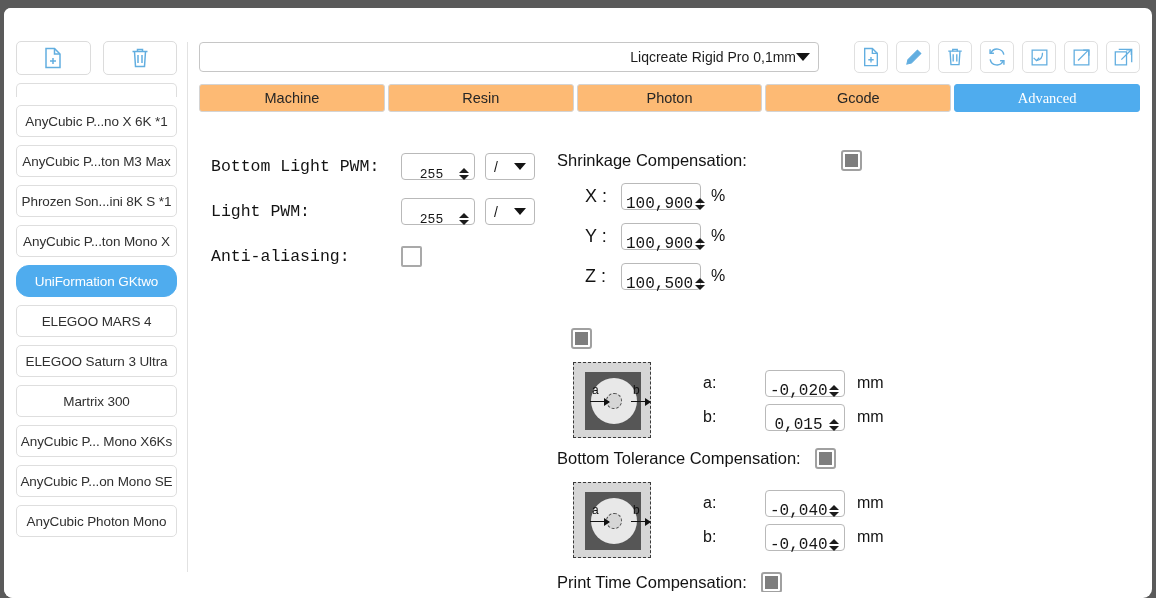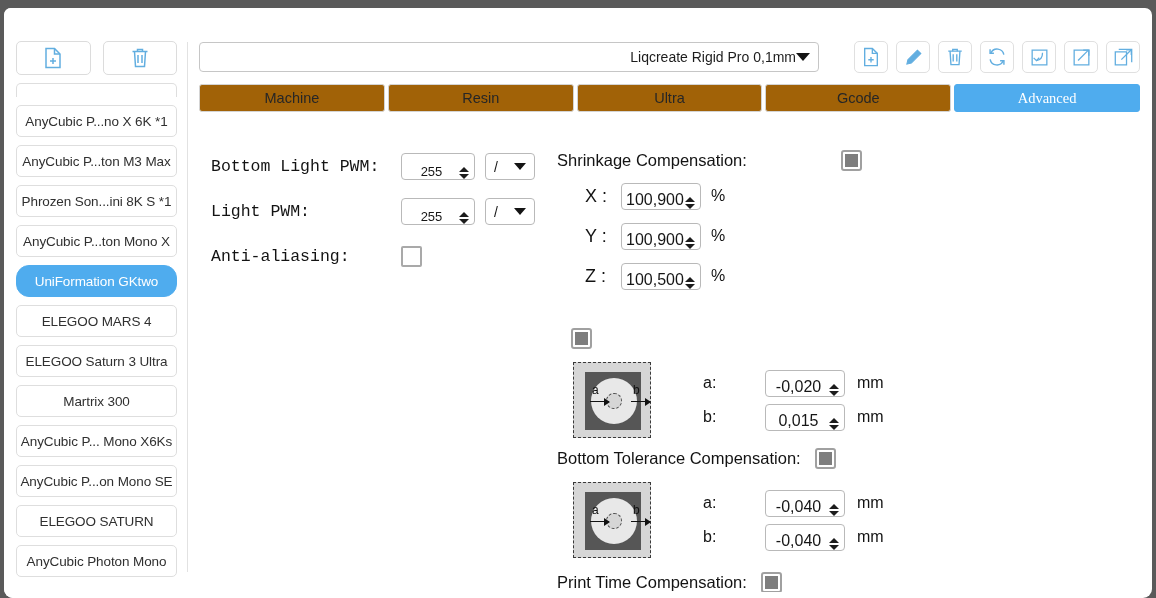--- a/index.html
+++ b/index.html
@@ -137,21 +137,21 @@
   #tabs {
     display: flex;
     margin-top: 11px;
     gap: 3px;
   }
   .tab {
     flex: 1 1 0;
     height: 28px;
     border: 1px solid #d4d4d4;
     border-radius: 3px;
-    background: #a16207;
+    background: #fdba74;
     color: #262626;
     font-size: 14.5px;
     display: flex; align-items: center; justify-content: center;
     cursor: pointer;
   }
   .tab.active {
     background: #4facee;
     border-color: #4facee;
     color: #ffffff;
     font-family: Liberation Serif, serif;
@@ -174,23 +174,24 @@
     font-size: 16.5px; color: #131313;
     width: 190px;
     flex: 0 0 190px;
     font-family: Liberation Mono, monospace;
   }
   .spin {
     width: 74px; height: 27px;
     border: 1px solid #b9b9b9;
     border-radius: 4px;
     background: #fff;
-    display: flex; align-items: flex-end;
+    display: flex; align-items: center;
     padding: 15px 4px 0 0;
     cursor: text;
+    font-family: Liberation Mono, monospace;
   }
   .spin.wide { width: 80px; }
   .spin-value {
     flex: 1 1 auto;
     text-align: center;
     font-size: 13px;
     color: #161616;
     padding-left: 4px;
   }
   .spin-value.small { font-size: 16px; }
@@ -393,21 +394,20 @@
           <div class="machine-item">AnyCubic P...no X 6K *1</div>
           <div class="machine-item">AnyCubic P...ton M3 Max</div>
           <div class="machine-item">Phrozen Son...ini 8K S *1</div>
           <div class="machine-item">AnyCubic P...ton Mono X</div>
           <div class="machine-item selected">UniFormation GKtwo</div>
           <div class="machine-item">ELEGOO MARS 4</div>
           <div class="machine-item">ELEGOO Saturn 3 Ultra</div>
           <div class="machine-item">Martrix 300</div>
           <div class="machine-item">AnyCubic P... Mono X6Ks</div>
           <div class="machine-item">AnyCubic P...on Mono SE</div>
-          <div class="machine-item">ELEGOO SATURN</div>
           <div class="machine-item">AnyCubic Photon Mono</div>
         </div>
     <div id="sidebar-divider"></div>
   </div>
 
   <div id="main">
 
     <div id="topbar">
       <div id="profile-select">
         <span id="profile-select-value">Liqcreate Rigid Pro 0,1mm</span>
@@ -463,21 +463,21 @@
           <path d="M5.5 1.5h15v15"></path>
           <path d="M8.5 13.5L20 2"></path>
           <path d="M14 2h6v6"></path>
         </svg>
       </div>
     </div>
 
     <div id="tabs">
           <div class="tab">Machine</div>
           <div class="tab">Resin</div>
-          <div class="tab">Ultra</div>
+          <div class="tab">Photon</div>
           <div class="tab">Gcode</div>
           <div class="tab active">Advanced</div>
         </div>
 
     <div id="content">
 
       <div class="col-left">
 
         <div class="form-row">
           <span class="form-label">Bottom Light PWM:</span>

